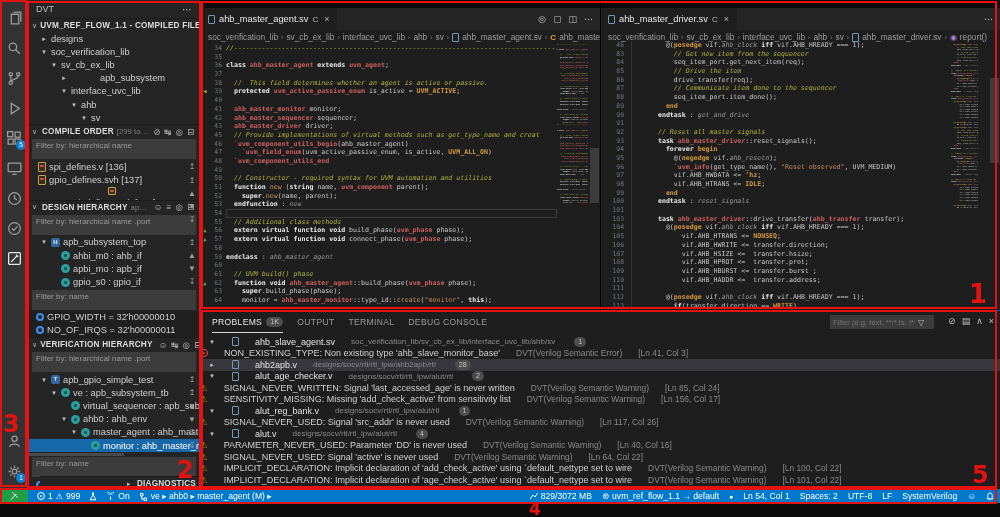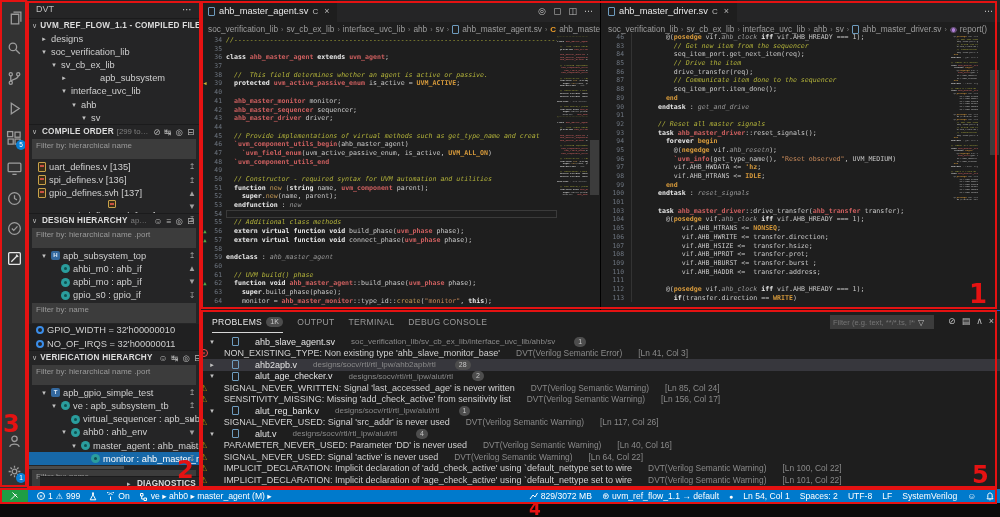--- a/index.html
+++ b/index.html
@@ -41,21 +41,21 @@
   .comp-ic { flex:0 0 9px; width:9px; height:9px; background:#2a9d9d; border-radius:50%; position:relative; }
   .comp-ic::after { content:""; position:absolute; left:3px; top:3px; width:3px; height:3px; background:#10504f; border-radius:50%; }
   .param-ic { flex:0 0 8px; width:8px; height:8px; border:2px solid #3b8eea; border-radius:50%; background:#252526; }
   .navstrip { position:absolute; display:flex; flex-direction:column; color:#9f9f9f; font-size:8px;
     line-height:13.2px; text-align:center; width:12px; }
   .subpanel { background:#202021; }
   .hscroll { height:3px; background:#4a4a4a; width:96px; margin:1px 0 0 0; }
   #diag-head { position:absolute; bottom:0; left:12px; right:0;justify-content:flex-end; }
 
   
-  .editor { position:absolute; top:0; height:384px; background:#1e1e1e; overflow:hidden; }
+  .editor { position:absolute; top:8px; height:384px; background:#1e1e1e; overflow:hidden; }
   .tabbar { height:22px; background:#252526; display:flex; align-items:stretch; }
   .tab { background:#1e1e1e; display:flex; align-items:center; gap:4px; padding:0 8px; max-width:170px; }
   .tab-label { color:#e8e8e8; font-size:9.3px; white-space:nowrap; }
   .tab-mod { color:#bdbdbd; font-size:8px; }
   .tab-close { color:#b5b5b5; font-size:9px; margin-left:2px; }
   .tab-actions { margin-left:auto; display:flex; align-items:center; gap:7px; padding-right:7px;
     color:#c0c0c0; font-size:9px; }
   .doc-ic { width:7px; height:9px; border:1px solid #6e9cbe; border-radius:1px; display:inline-block; flex:0 0 7px; }
   .breadcrumbs { height:14px; display:flex; align-items:center; gap:3px; padding-left:8px; color:#9d9d9d;
     font-size:8.3px; white-space:nowrap; overflow:hidden; background:#1e1e1e; }
@@ -258,24 +258,20 @@
           <span>⊘</span>
           <span>↹</span>
           <span>◎</span>
           <span>⊟</span>
         </span>
     </div>
     <div class="sb-filter">Filter by: hierarchical name</div>
     <div id="co-items" style="position:relative">
         <div class="trow" style="padding-left: 10px;">
           <span class="vfile"></span>
-          <span>uart_defines.v [135]</span>
-        </div>
-        <div class="trow" style="padding-left: 10px;">
-          <span class="vfile"></span>
           <span>spi_defines.v [136]</span>
         </div>
         <div class="trow" style="padding-left: 10px;">
           <span class="vfile"></span>
           <span>gpio_defines.svh [137]</span>
         </div>
         <div class="trow" style="padding-left: 10px; flex-direction: column;">
           <span class="vfile"></span>
           <span>spi_defines.svh [138]</span>
         </div>
@@ -485,25 +481,20 @@
           <span class="ln">42</span>
           <span class="ct">  <span class="s-typ">ahb_master_sequencer</span><span class="s-pl"> sequencer;</span></span>
         </div>
         <div class="cl">
           <span class="mk "></span>
           <span class="ln">43</span>
           <span class="ct">  <span class="s-typ">ahb_master_driver</span><span class="s-pl"> driver;</span></span>
         </div>
         <div class="cl">
           <span class="mk "></span>
-          <span class="ln">44</span>
-          <span class="ct"></span>
-        </div>
-        <div class="cl">
-          <span class="mk "></span>
           <span class="ln">45</span>
           <span class="ct">  <span class="s-cm">// Provide implementations of virtual methods such as get_type_name and creat</span></span>
         </div>
         <div class="cl">
           <span class="mk "></span>
           <span class="ln">46</span>
           <span class="ct">  <span class="s-typ">`uvm_component_utils_begin</span><span class="s-pl">(ahb_master_agent)</span></span>
         </div>
         <div class="cl">
           <span class="mk "></span>

